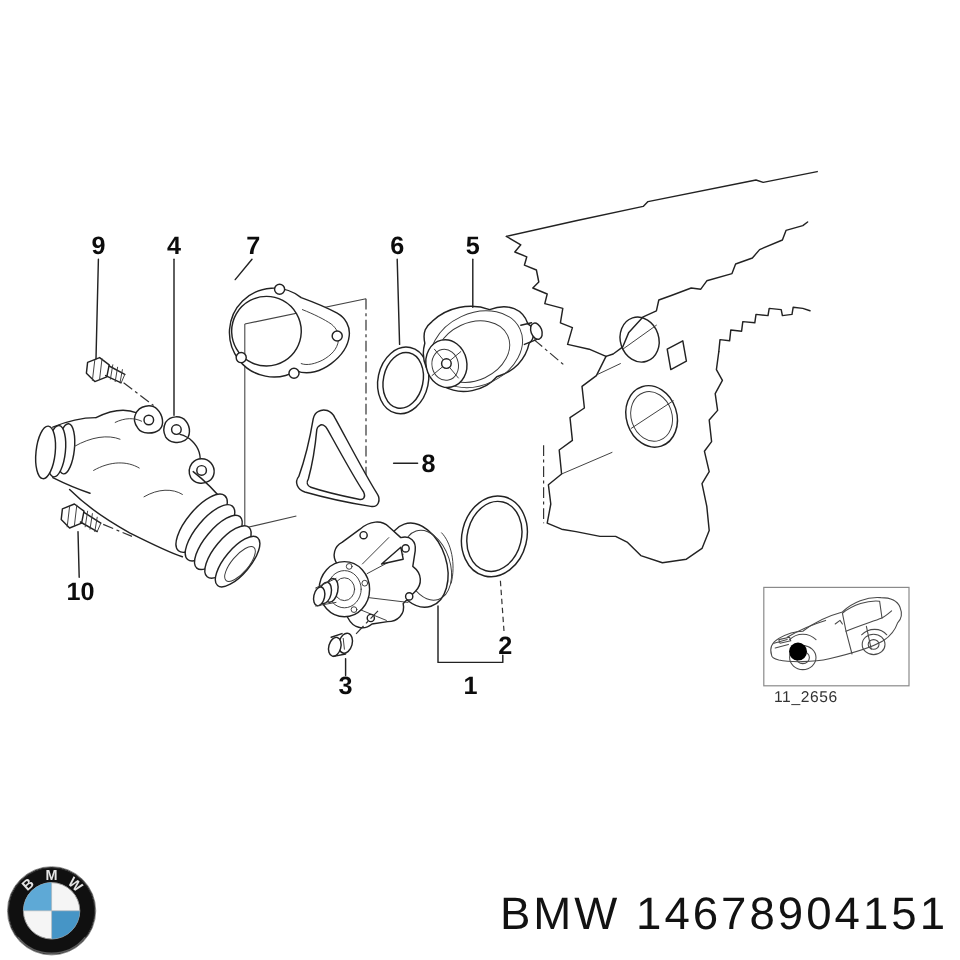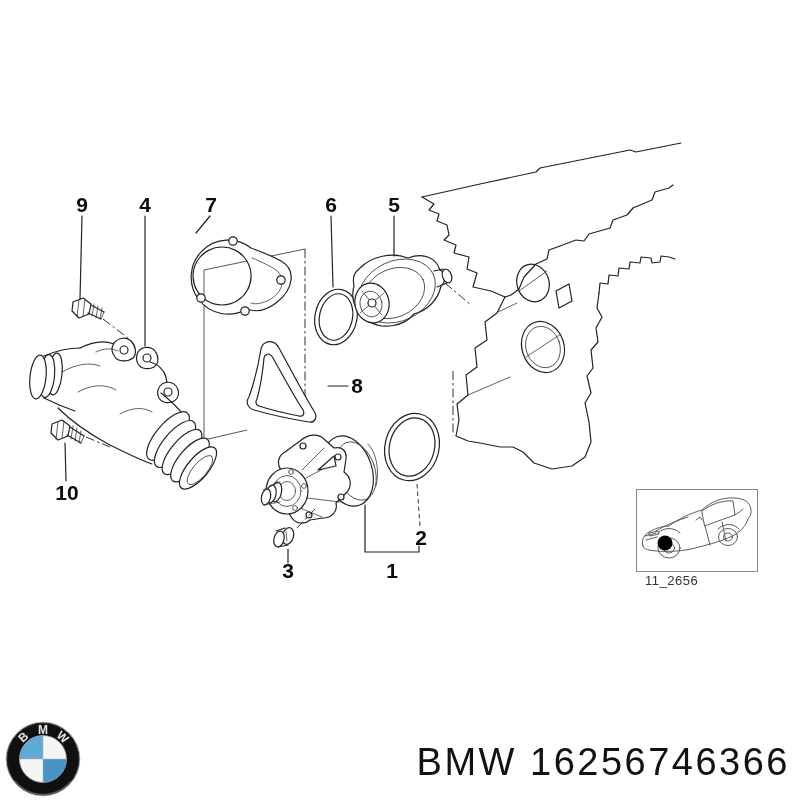--- a/index.html
+++ b/index.html
@@ -218,15 +218,15 @@
       <circle cx="40" cy="40" r="23.5" fill="#f5f5f5" stroke="#9a9a9a" stroke-width="0.8"></circle>
       <path d="M40,40 L40,16.5 A23.5,23.5 0 0 0 16.5,40 Z" fill="#5ea9d6"></path>
       <path d="M40,40 L40,63.5 A23.5,23.5 0 0 0 63.5,40 Z" fill="#4695c6"></path>
       <path d="M40,16.5 L40,63.5 M16.5,40 L63.5,40" stroke="#b5b5b5" stroke-width="0.5" fill="none"></path>
       <text class="logo-letter" transform="translate(20.6,18.5) rotate(-42)" dy="3.5">B</text>
       <text class="logo-letter" transform="translate(40,11)" dy="3.5">M</text>
       <text class="logo-letter" transform="translate(59.4,18.5) rotate(42)" dy="3.5">W</text>
     </svg>
   </div>
 
-  <div id="part-number">BMW 16256746366</div>
+  <div id="part-number">BMW 14678904151</div>
 
 </div>
 
 </body></html>

